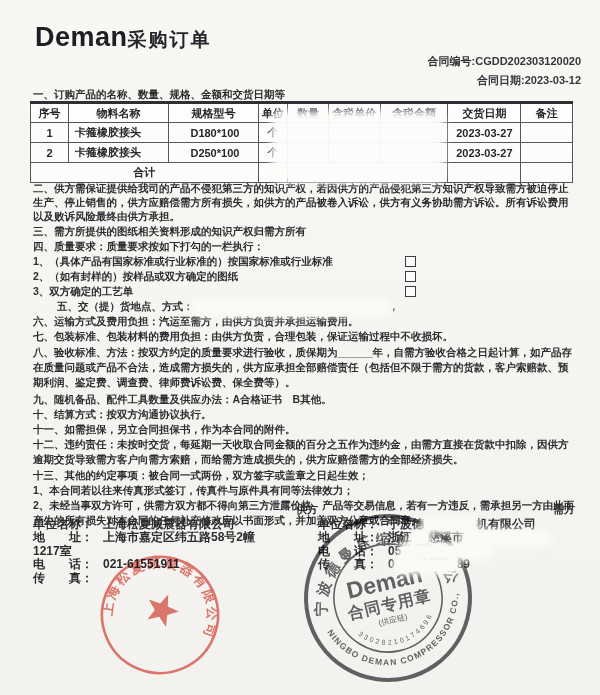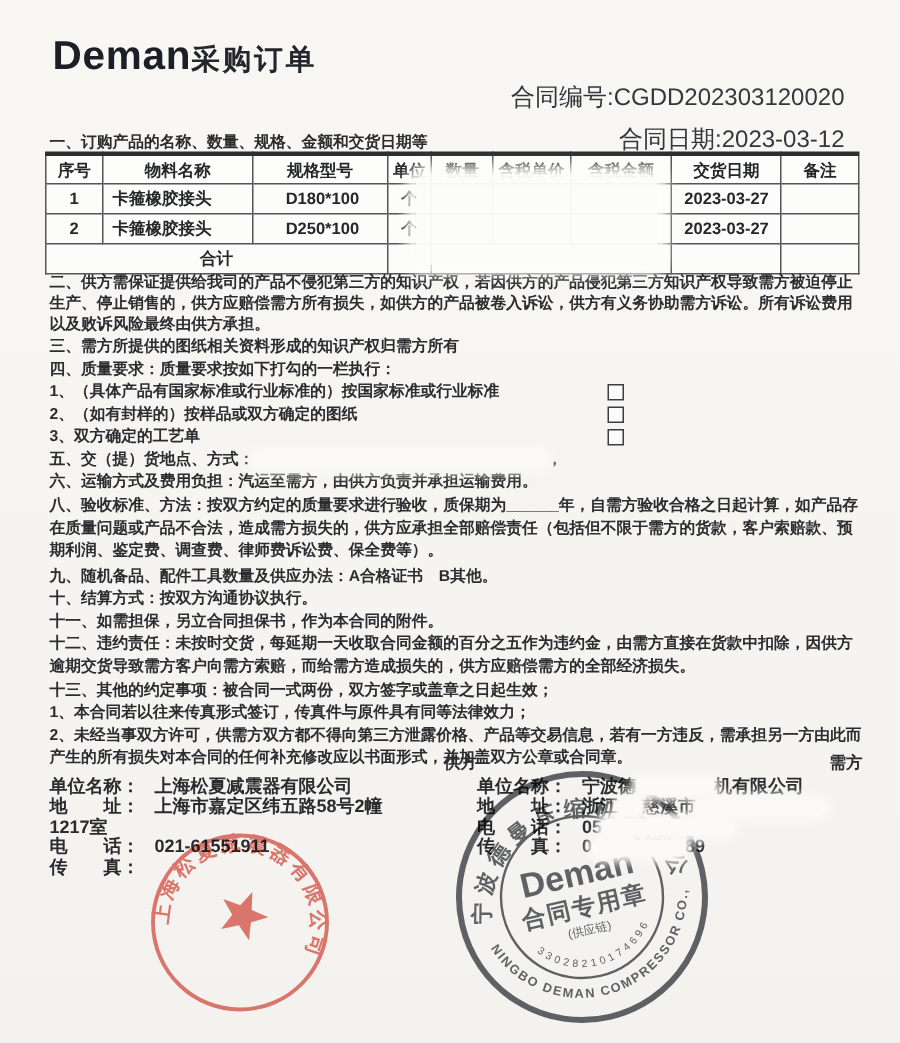--- a/index.html
+++ b/index.html
@@ -10,21 +10,21 @@
   }
   .page{
     position:relative;width:600px;height:695px;overflow:hidden;
     background:linear-gradient(180deg,#f8f7f4 0%,#f5f4f0 60%,#f3f2ee 100%);
     color:#2d2d2d;
   }
   
   .hdr{position:absolute;top:22px;left:35px;right:27px;display:flex;align-items:baseline;}
   .logo{font-size:27px;font-weight:800;color:#1c2026;letter-spacing:.5px;}
   .doc-title{font-size:19px;font-weight:700;color:#23262b;letter-spacing:2px;}
-  .contract{position:absolute;top:52px;right:37px;text-align:right;font-size:16px;line-height:1.75;color:#33363b;font-weight:400;}
+  .contract{position:absolute;top:52px;right:19px;text-align:right;font-size:11px;line-height:1.75;color:#33363b;font-weight:700;}
   .sec1{position:absolute;top:88px;left:33px;font-size:10.5px;color:#2c2c2c;font-weight:600;}
   
   table.po{position:absolute;top:101px;left:30px;width:543px;border-collapse:collapse;table-layout:fixed;
     border-top:3px solid #2e2f31;font-size:11px;color:#26272a;}
   table.po th,table.po td{border:1px solid #55565a;padding:0 3px;height:19px;text-align:center;
     font-weight:600;overflow:hidden;white-space:nowrap;}
   table.po th{height:18px;background:#fdfdfc;}
   table.po td{background:#fcfcfb;}
   table.po td.name{text-align:left;padding-left:6px;}
   table.po td.spec{text-align:center;padding-left:6px;}
@@ -137,24 +137,25 @@
       <span class="qbox"></span>
     </p>
     <p class="qrow">
       <span>2、（如有封样的）按样品或双方确定的图纸</span>
       <span class="qbox"></span>
     </p>
     <p class="qrow">
       <span>3、双方确定的工艺单</span>
       <span class="qbox"></span>
     </p>
-    <p style="margin-top:1px;">
+    <p style="margin-top:1px;margin-left:24px;">
       <span>五、交（提）货地点、方式：</span><span class="redact" style="width:195px;"></span><span>，</span>
     </p>
     <p>六、运输方式及费用负担：汽运至需方，由供方负责并承担运输费用。</p>
+    <p>七、包装标准、包装材料的费用负担：由供方负责，合理包装，保证运输过程中不收损坏。</p>
     <p style="margin-top:2px;line-height:15px;">八、验收标准、方法：按双方约定的质量要求进行验收，质保期为______年，自需方验收合格之日起计算，如产品存在质量问题或产品不合法，造成需方损失的，供方应承担全部赔偿责任（包括但不限于需方的货款，客户索赔款、预期利润、鉴定费、调查费、律师费诉讼费、保全费等）。</p>
     <p style="margin-top:2px;">九、随机备品、配件工具数量及供应办法：A合格证书　B其他。</p>
     <p>十、结算方式：按双方沟通协议执行。</p>
     <p>十一、如需担保，另立合同担保书，作为本合同的附件。</p>
     <p style="line-height:15px;">十二、违约责任：未按时交货，每延期一天收取合同金额的百分之五作为违约金，由需方直接在货款中扣除，因供方逾期交货导致需方客户向需方索赔，而给需方造成损失的，供方应赔偿需方的全部经济损失。</p>
     <p>十三、其他的约定事项：被合同一式两份，双方签字或盖章之日起生效；</p>
     <p>1、本合同若以往来传真形式签订，传真件与原件具有同等法律效力；</p>
     <p style="line-height:15px;">2、未经当事双方许可，供需方双方都不得向第三方泄露价格、产品等交易信息，若有一方违反，需承担另一方由此而产生的所有损失对本合同的任何补充修改应以书面形式，并加盖双方公章或合同章。</p>
   </div>
 

